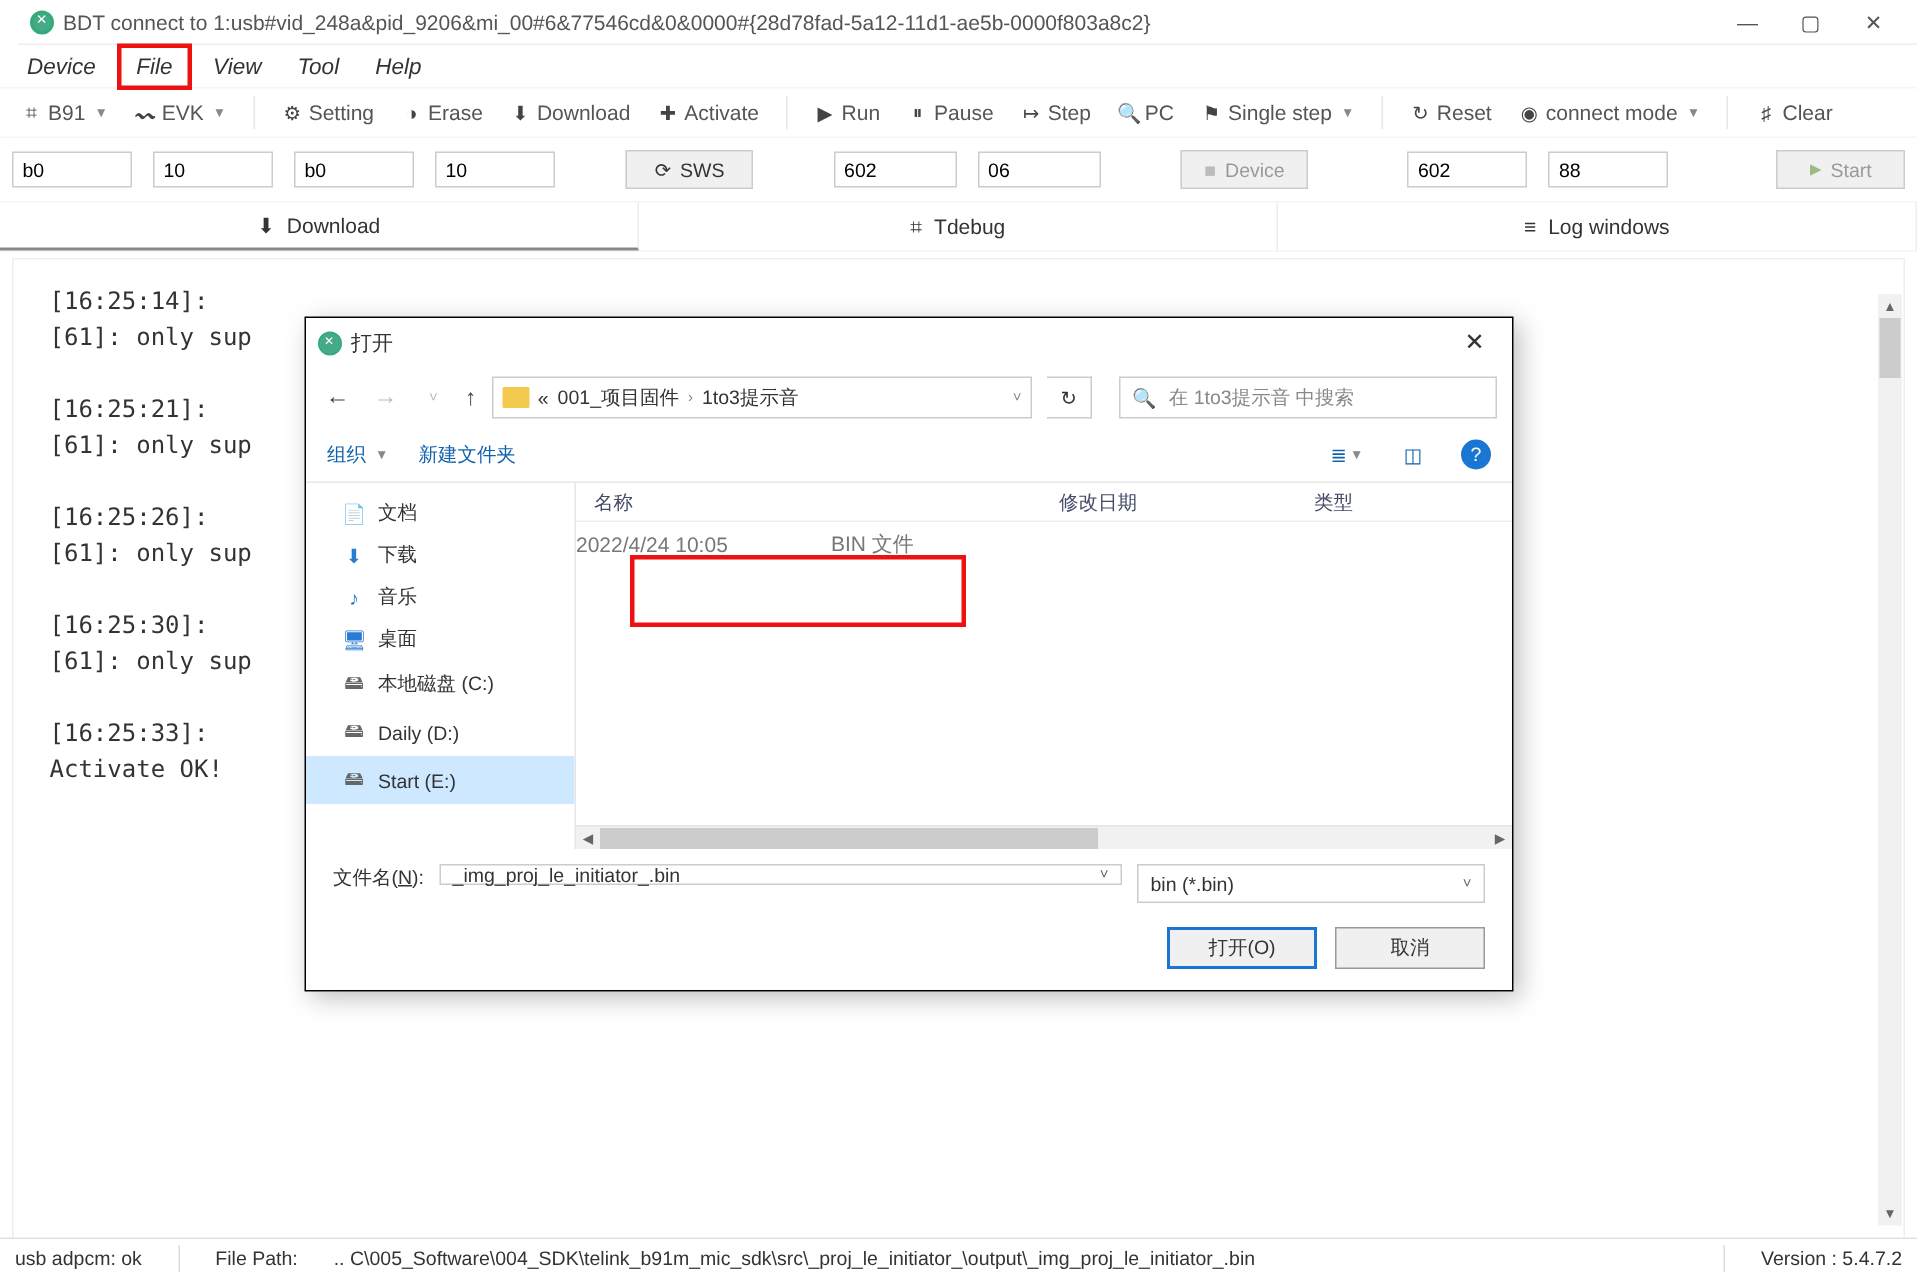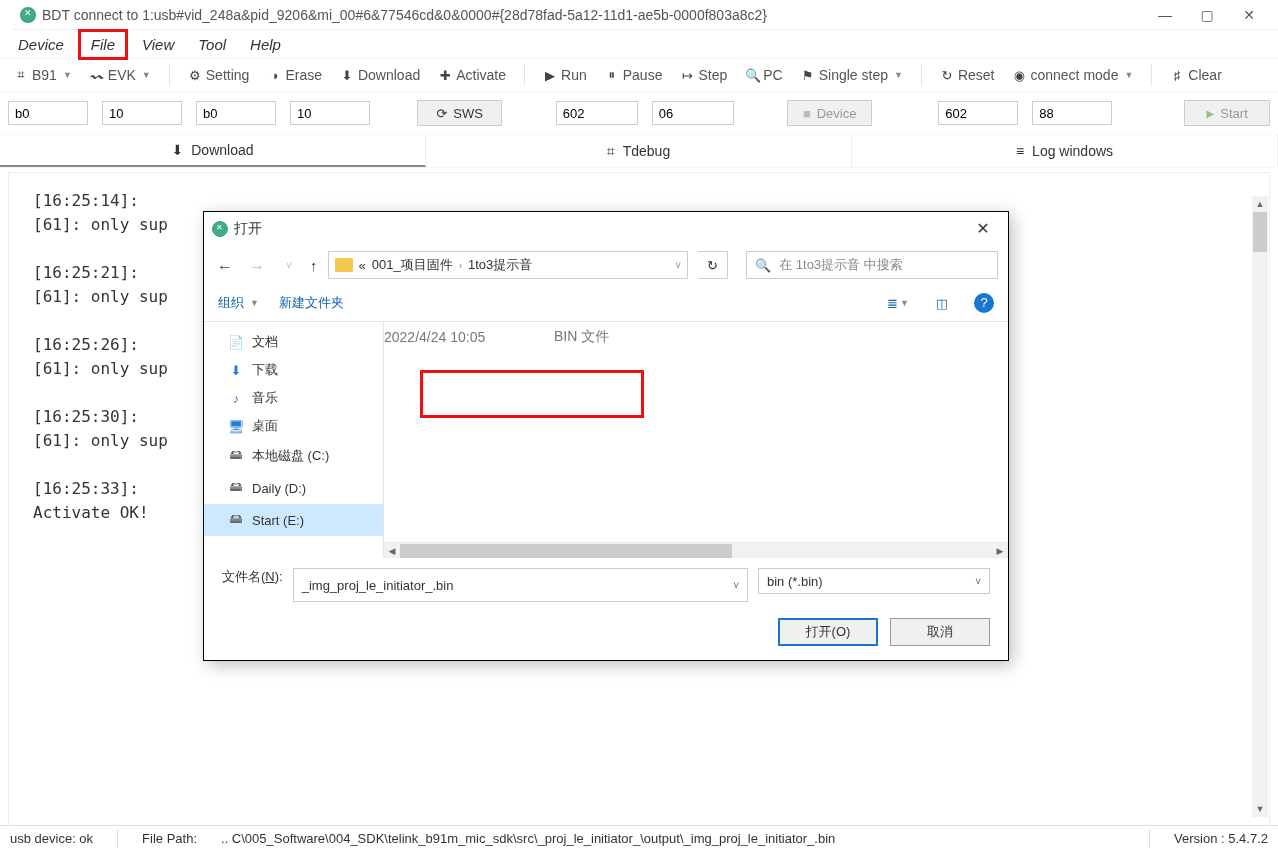--- a/index.html
+++ b/index.html
@@ -76,21 +76,21 @@
 .red-box { position: absolute; border: 3px solid #e11; pointer-events: none; }
 .red-box.file { left: 420px; top: 370px; width: 224px; height: 48px; }
 .dlg-hscroll { height: 16px; background: #f1f1f1; display: flex; align-items: center; border-top: 1px solid #e6e6e6; }
 .dlg-hscroll .hs-arrow { width: 16px; text-align: center; font-size: 9px; color: #666; }
 .dlg-hscroll .hs-track { flex: 1; height: 14px; background: #f1f1f1; position: relative; }
 .dlg-hscroll .hs-thumb { position: absolute; left: 0; top: 0; bottom: 0; width: 56%; background: #ccc; }
 .dlg-footer { padding: 10px 18px 14px; }
 .dlg-foot-row1 { display: flex; gap: 10px; margin-bottom: 10px; }
 .dlg-foot-row1 .lbl { font-size: 13px; }
 .dlg-foot-row1 .underline { text-decoration: underline; }
-.dlg-fname { flex: 1; height: 34px; border: 1px solid #ccc; padding: 0 8px; font-size: 13px; display: flex; align-items: center; justify-content: space-between; }
+.dlg-fname { flex: 1; height: 14px; border: 1px solid #ccc; padding: 0 8px; font-size: 13px; display: flex; align-items: center; justify-content: space-between; }
 .dlg-ftype { width: 232px; height: 26px; border: 1px solid #ccc; padding: 0 8px; font-size: 13px; display: flex; align-items: center; justify-content: space-between; }
 .dlg-foot-row2 { display: flex; justify-content: flex-end; gap: 12px; margin-top: 16px; }
 .dlg-btn { width: 100px; height: 28px; border: 1px solid #999; background: #f0f0f0; font-size: 13px; cursor: pointer; display: flex; align-items: center; justify-content: center; }
 .dlg-btn.primary { border: 2px solid #1976d2; }
 .vscroll { position: absolute; right: 10px; top: 196px; width: 16px; bottom: 34px; background: #f1f1f1; }
 .vscroll .vs-thumb { position: absolute; top: 16px; left: 1px; right: 1px; height: 40px; background: #ccc; }
 .vscroll .vs-arrow { position: absolute; left: 0; right: 0; height: 16px; text-align: center; font-size: 9px; color: #666; line-height: 16px; }
 .vscroll .vs-up { top: 0; }
 .vscroll .vs-down { bottom: 0; }
 </style>
@@ -292,20 +292,25 @@
         <div class="sb-item">
           <span class="sb-icon" style="color:#666">🖴</span>
           <span>Daily (D:)</span>
         </div>
         <div class="sb-item sel">
           <span class="sb-icon" style="color:#666">🖴</span>
           <span>Start (E:)</span>
         </div>
       </div>
     <div class="dlg-main">
+      <div class="dlg-cols">
+        <div class="dlg-col name">名称</div>
+        <div class="dlg-col date">修改日期</div>
+        <div class="dlg-col type">类型</div>
+      </div>
       <div id="dlg-files" style="flex:1">
           <div class="dlg-filerow">
             <div class="fdate">2022/4/24 10:05</div>
             <div class="ftype">BIN 文件</div>
           </div>
         </div>
       <div class="dlg-hscroll">
         <span class="hs-arrow">◀</span>
         <div class="hs-track">
             <div class="hs-thumb"></div>
@@ -333,19 +338,19 @@
       <div class="dlg-btn">
           <span>取消</span>
         </div>
     </div>
   </div>
 </div>
 
 <div class="red-box file"></div>
 
 <div class="statusbar">
-  <span class="st-item">usb device: ok</span>
+  <span class="st-item">usb adpcm: ok</span>
   <span class="sep"></span>
   <span class="st-item">File Path:</span>
   <span class="st-item" style="flex:1">.. C\005_Software\004_SDK\telink_b91m_mic_sdk\src\_proj_le_initiator_\output\_img_proj_le_initiator_.bin</span>
   <span class="sep"></span>
   <span class="st-item">Version : 5.4.7.2</span>
 </div>
 
 </body></html>

